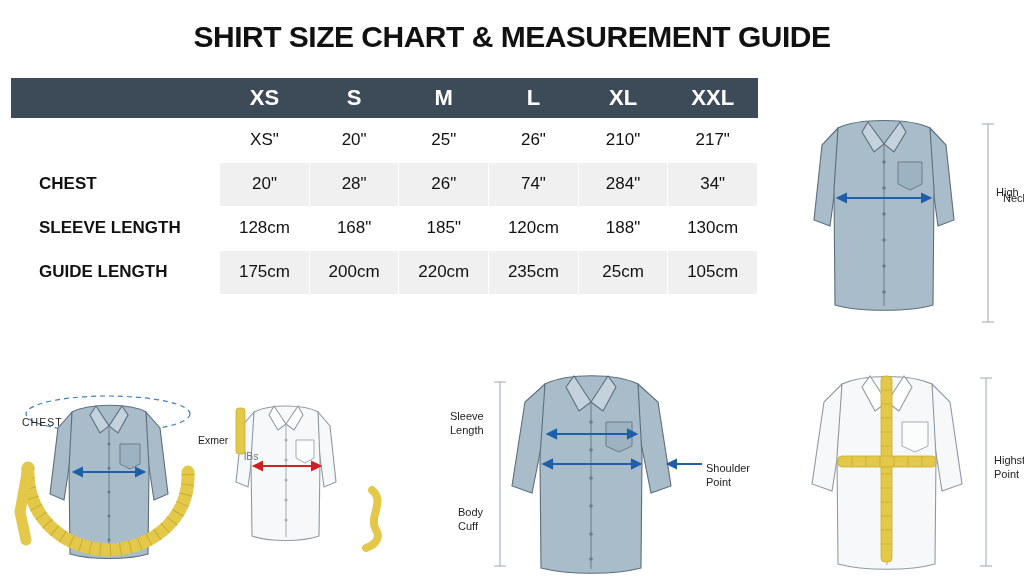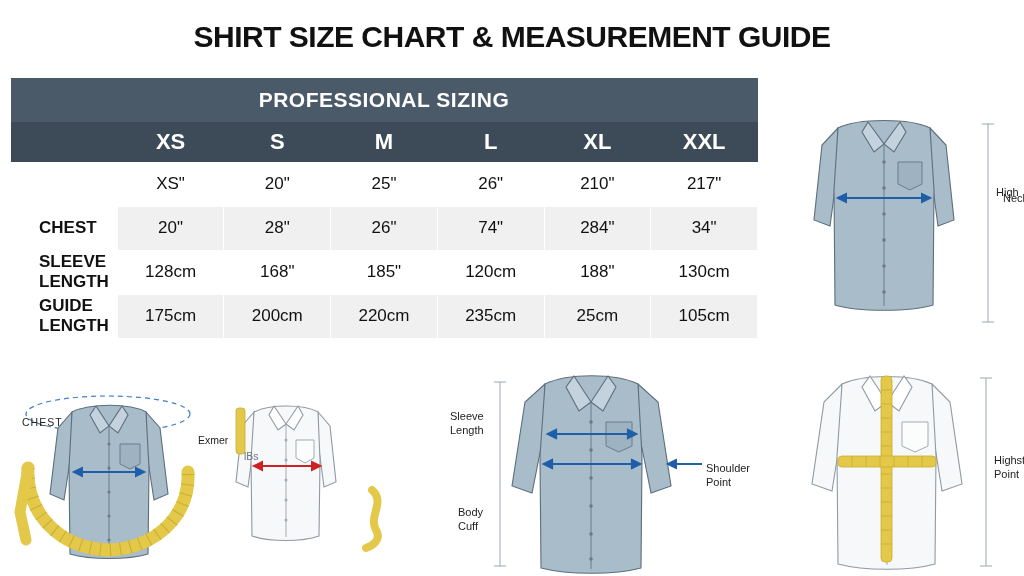--- a/index.html
+++ b/index.html
@@ -93,23 +93,20 @@
 </head>
 <body>
 
 <div id="root">
 
   <div class="title">SHIRT SIZE CHART &amp; MEASUREMENT GUIDE</div>
 
   <div class="table-wrap">
     <table class="size-table">
       <tbody>
-          <tr class="hdr-band">
-        <td colspan="7">PROFESSIONAL SIZING</td>
-      </tr>
       <tr class="size-row">
         <td class="col-label"></td>
         <td>XS</td>
         <td>S</td>
         <td>M</td>
         <td>L</td>
         <td>XL</td>
         <td>XXL</td>
       </tr>
 

